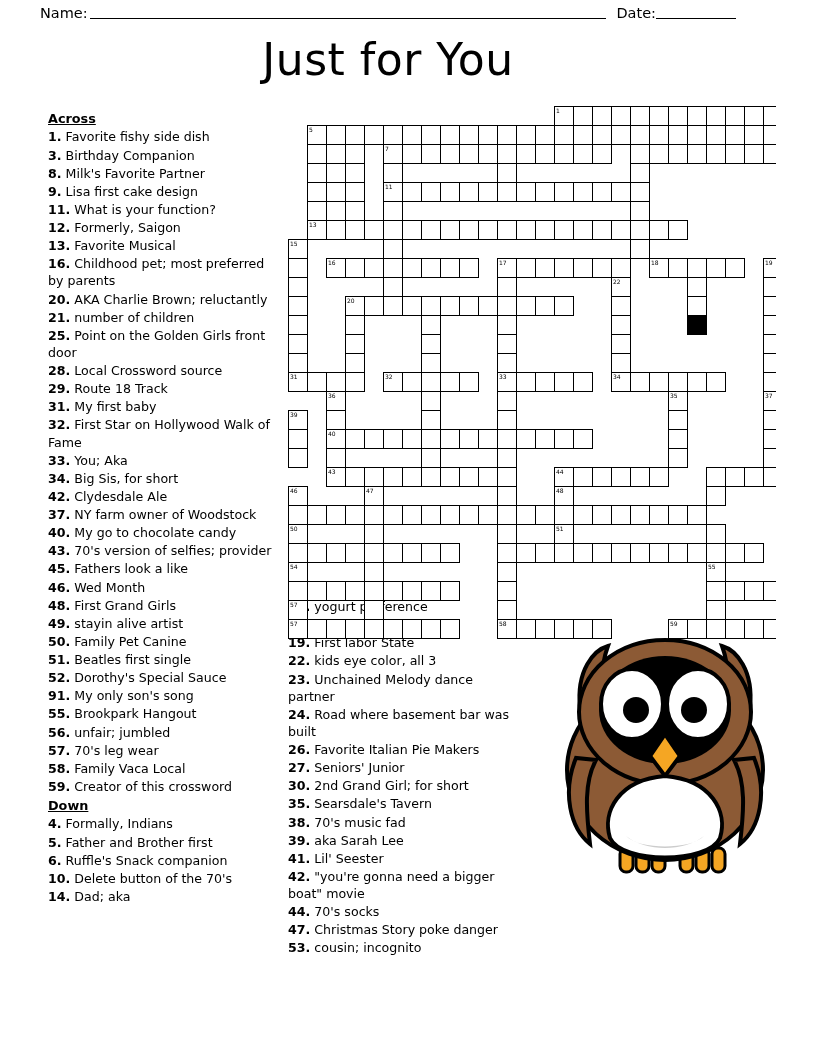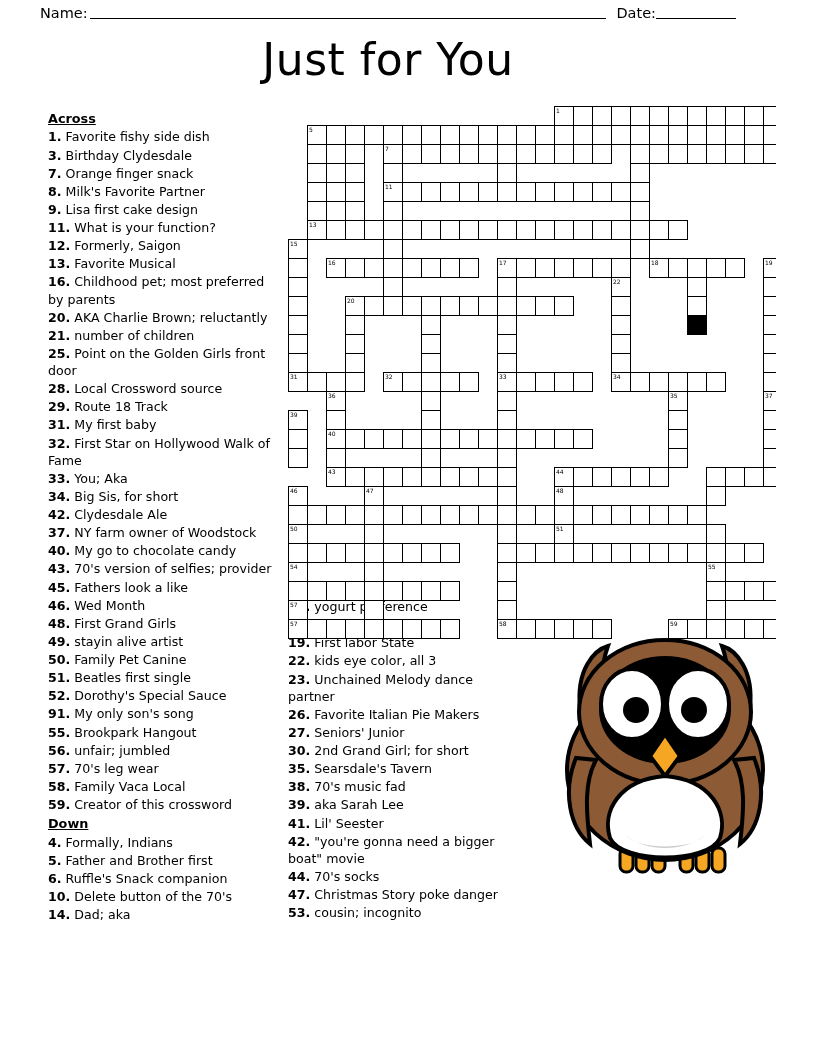--- a/index.html
+++ b/index.html
@@ -118,22 +118,21 @@
     <span>Date:</span>
     <span class="rule-short"></span>
   </div>
 
   <div class="title">Just for You</div>
 
   <div class="clue-col-left">
     <div class="section-heading">Across</div>
     <div id="across-list">
         <div class="clue"><span class="num">1.</span><span> Favorite fishy side dish</span></div>
-        <div class="clue"><span class="num">3.</span><span> Birthday Clydesdale</span></div>
-        <div class="clue"><span class="num">7.</span><span> Orange finger snack</span></div>
+        <div class="clue"><span class="num">3.</span><span> Birthday Companion</span></div>
         <div class="clue"><span class="num">8.</span><span> Milk's Favorite Partner</span></div>
         <div class="clue"><span class="num">9.</span><span> Lisa first cake design</span></div>
         <div class="clue"><span class="num">11.</span><span> What is your function?</span></div>
         <div class="clue"><span class="num">12.</span><span> Formerly, Saigon</span></div>
         <div class="clue"><span class="num">13.</span><span> Favorite Musical</span></div>
         <div class="clue"><span class="num">16.</span><span> Childhood pet; most preferred by parents</span></div>
         <div class="clue"><span class="num">20.</span><span> AKA Charlie Brown; reluctantly</span></div>
         <div class="clue"><span class="num">21.</span><span> number of children</span></div>
         <div class="clue"><span class="num">25.</span><span> Point on the Golden Girls front door</span></div>
         <div class="clue"><span class="num">28.</span><span> Local Crossword source</span></div>
@@ -170,20 +169,21 @@
       </div>
   </div>
 
   <div class="clue-col-right">
     <div id="down-list-right">
         <div class="clue"><span class="num">15.</span><span> yogurt preference</span></div>
         <div class="clue"><span class="num">18.</span><span> Branch for Rick</span></div>
         <div class="clue"><span class="num">19.</span><span> First labor State</span></div>
         <div class="clue"><span class="num">22.</span><span> kids eye color, all 3</span></div>
         <div class="clue"><span class="num">23.</span><span> Unchained Melody dance partner</span></div>
+        <div class="clue"><span class="num">24.</span><span> Road where basement bar was built</span></div>
         <div class="clue"><span class="num">26.</span><span> Favorite Italian Pie Makers</span></div>
         <div class="clue"><span class="num">27.</span><span> Seniors' Junior</span></div>
         <div class="clue"><span class="num">30.</span><span> 2nd Grand Girl; for short</span></div>
         <div class="clue"><span class="num">35.</span><span> Searsdale's Tavern</span></div>
         <div class="clue"><span class="num">38.</span><span> 70's music fad</span></div>
         <div class="clue"><span class="num">39.</span><span> aka Sarah Lee</span></div>
         <div class="clue"><span class="num">41.</span><span> Lil' Seester</span></div>
         <div class="clue"><span class="num">42.</span><span> "you're gonna need a bigger boat" movie</span></div>
         <div class="clue"><span class="num">44.</span><span> 70's socks</span></div>
         <div class="clue"><span class="num">47.</span><span> Christmas Story poke danger</span></div>

